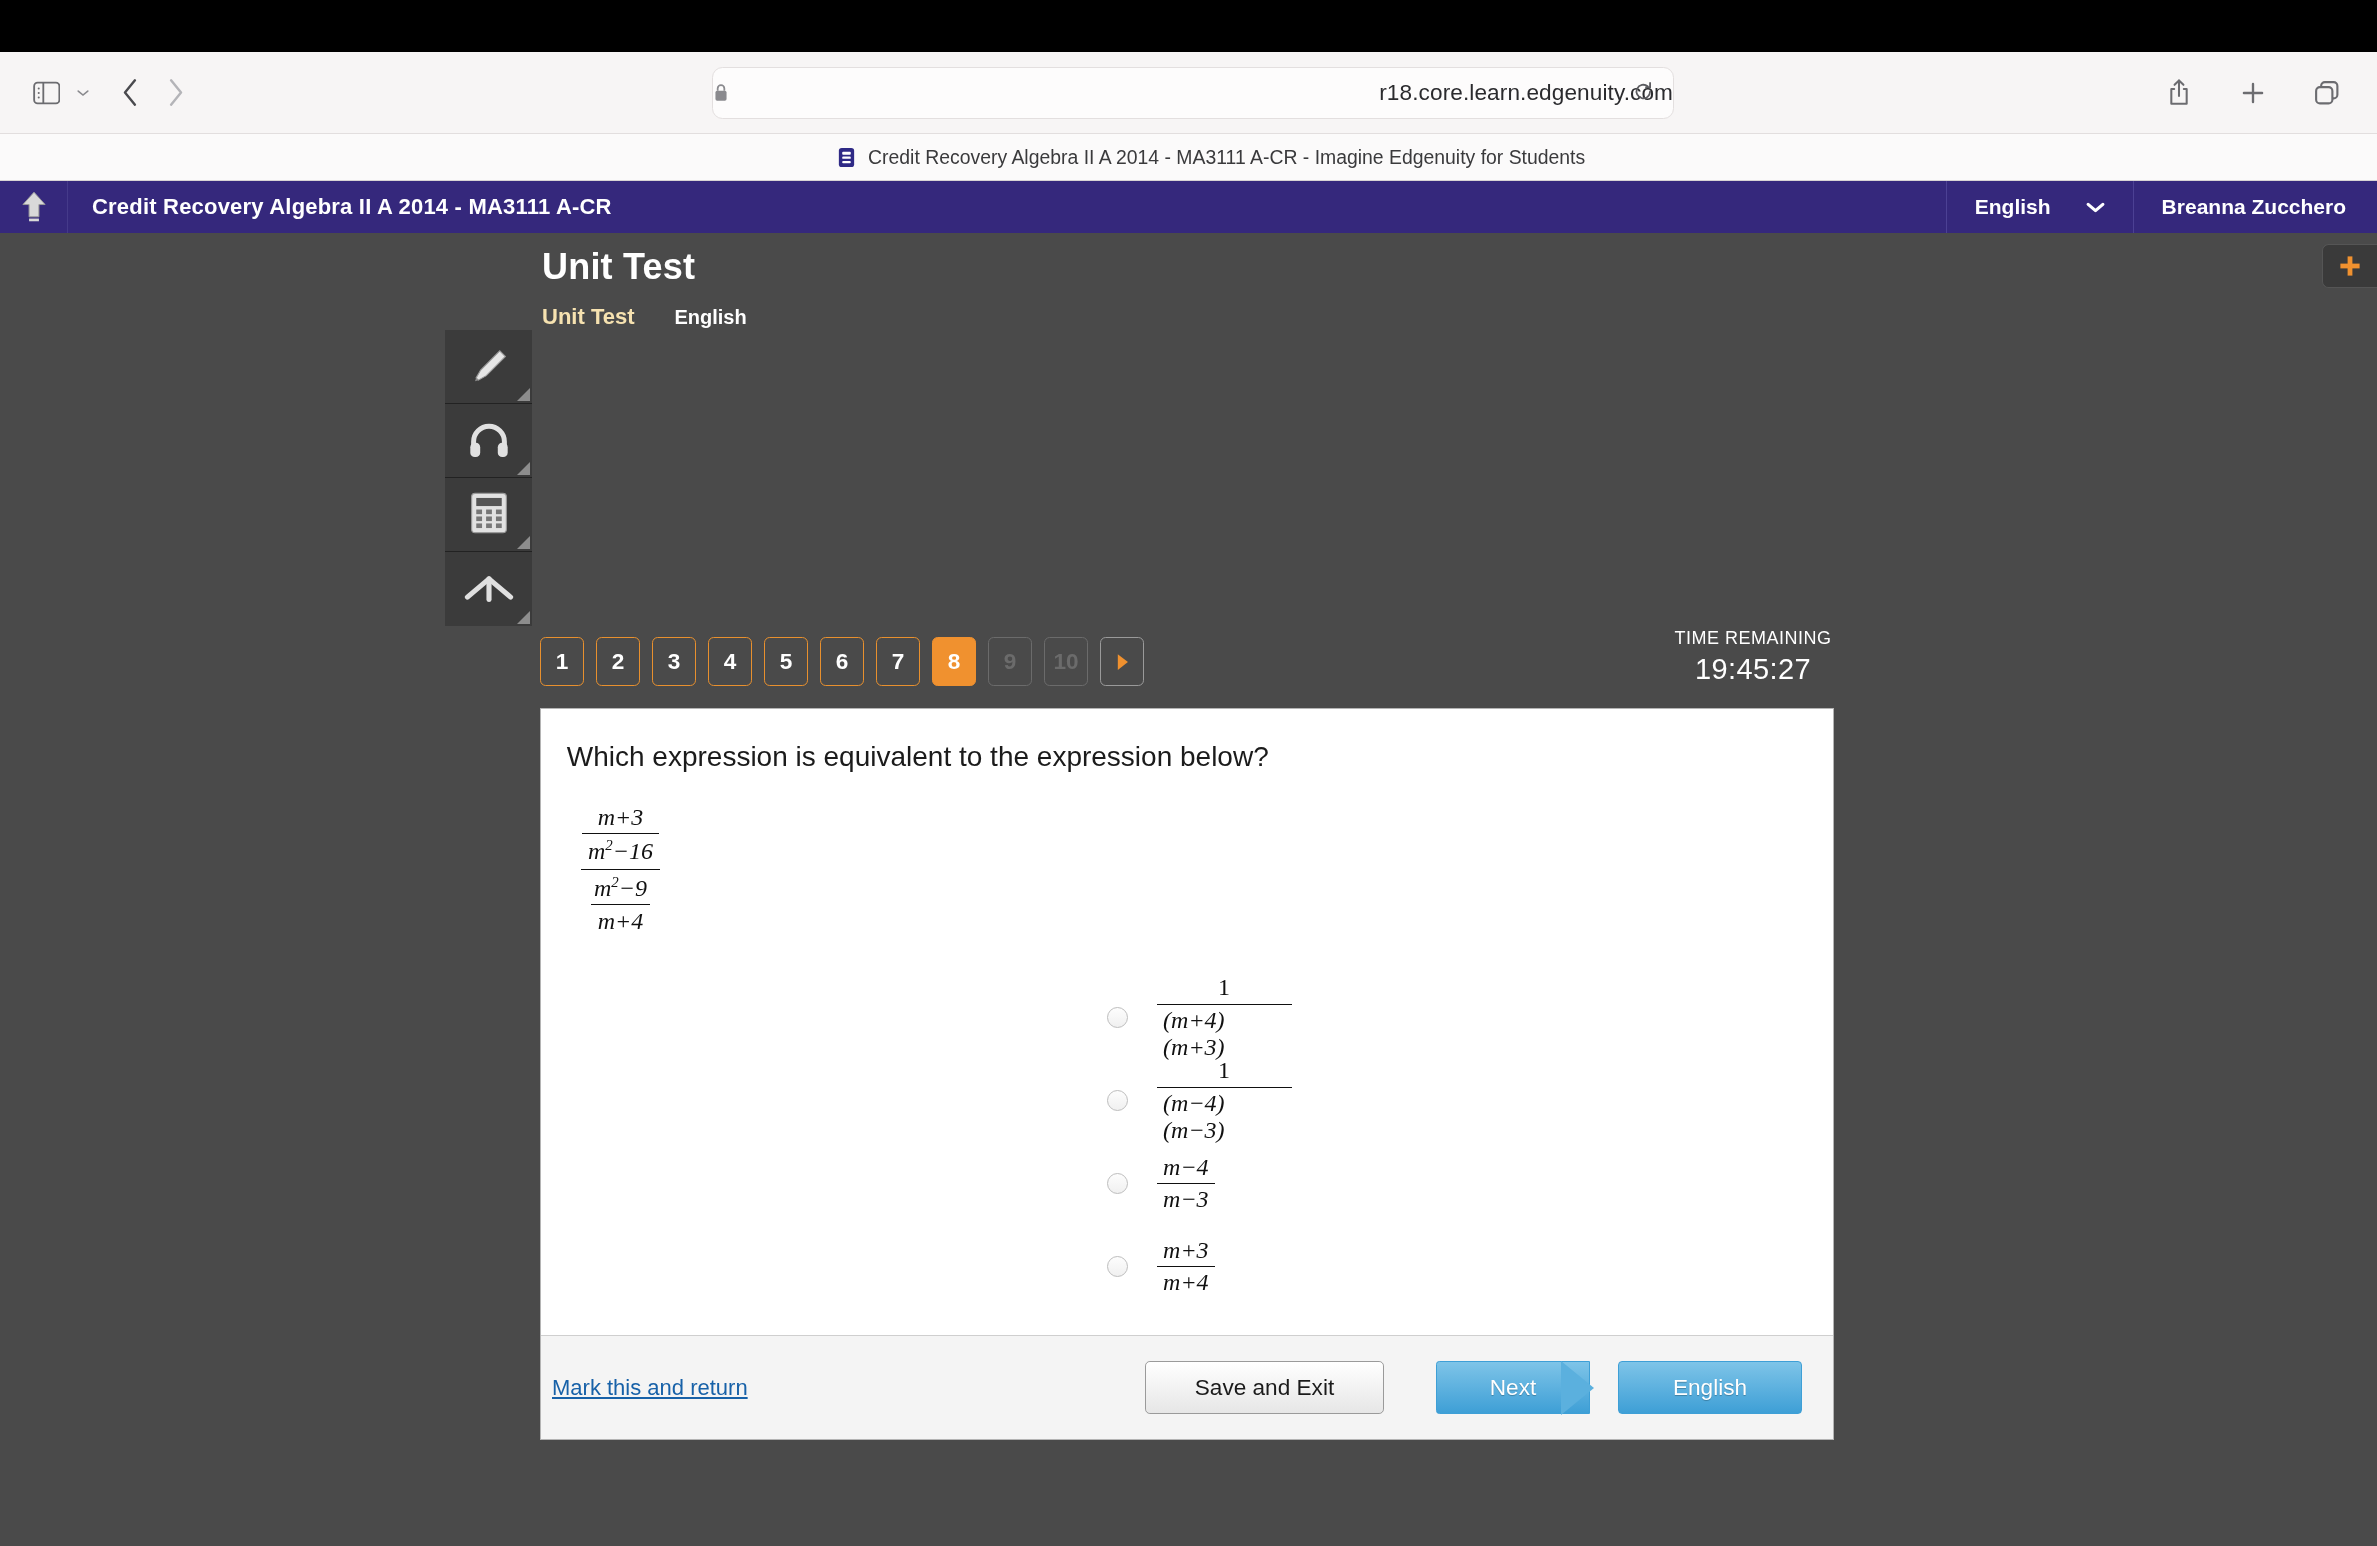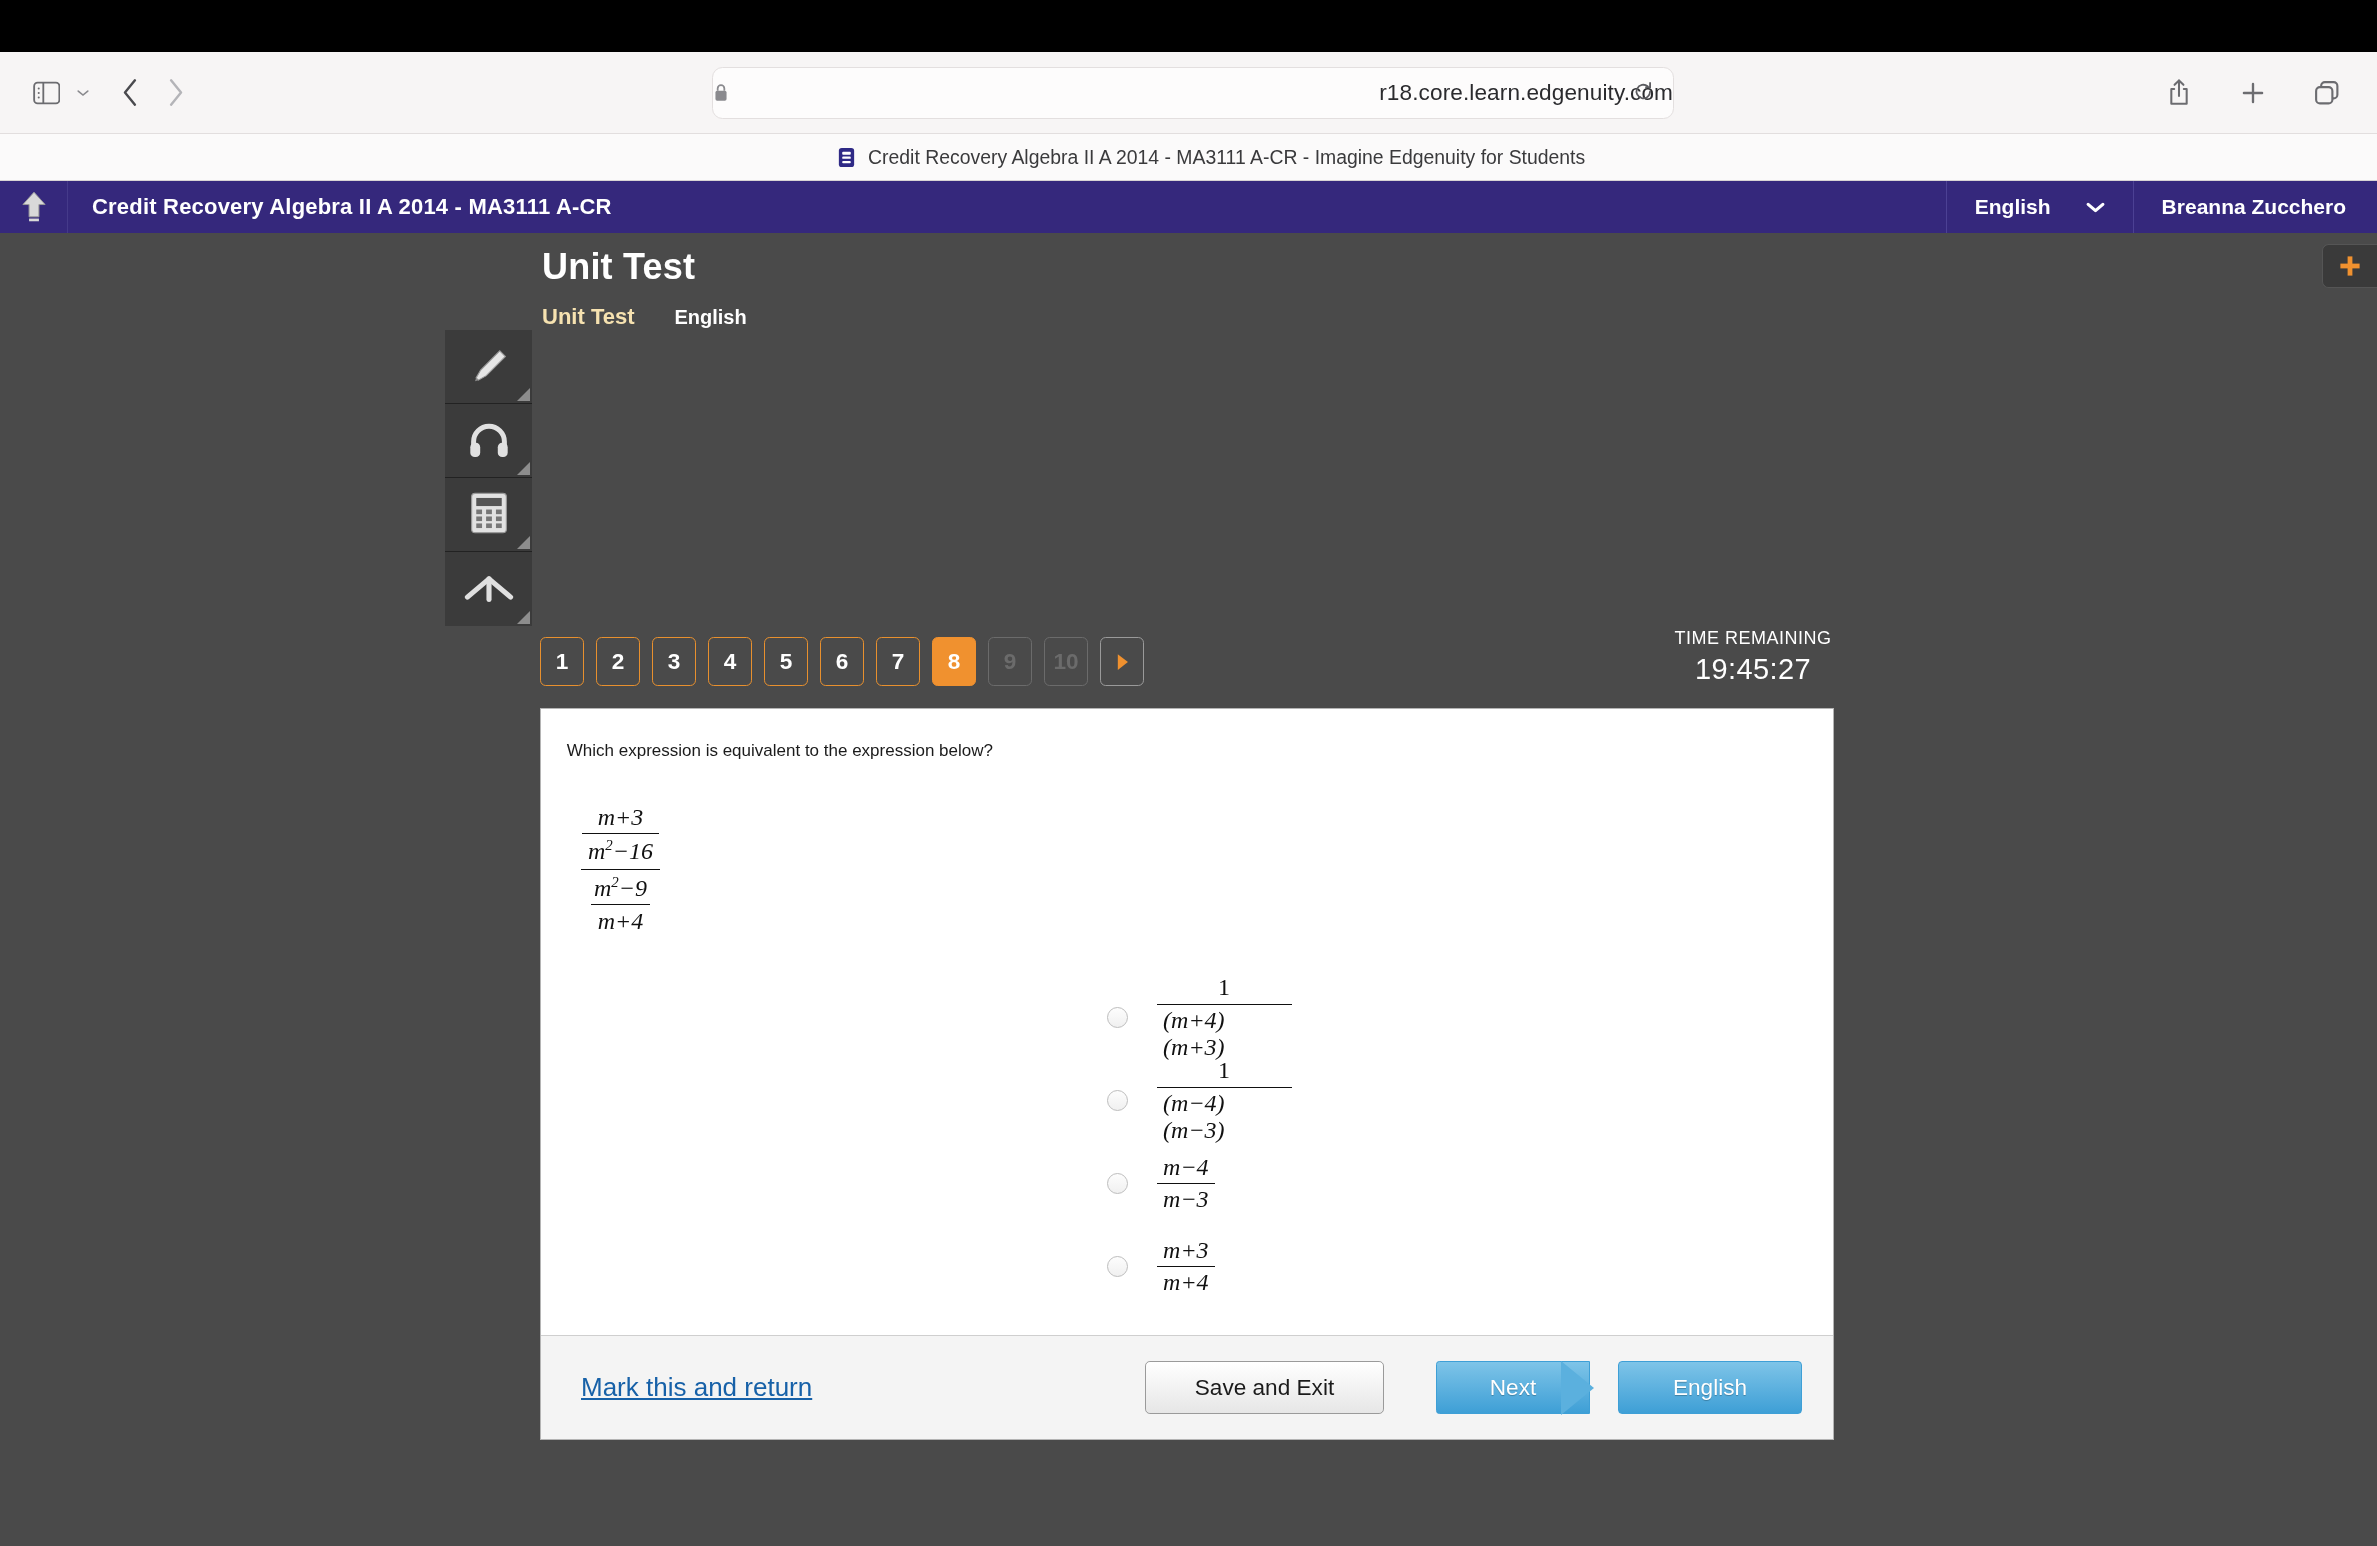--- a/index.html
+++ b/index.html
@@ -213,21 +213,21 @@
   .card {
     position: absolute;
     left: 540px; top: 475px;
     width: 1294px; height: 732px;
     background: #ffffff;
     border: 0.8px solid #b4b4b4;
     display: flex; flex-direction: column;
   }
   .card-body { flex: 1; padding: 32px 0 0 22.6px; position: relative; }
   .qtext {
-    font-size: 17px; color: #1b1b1b;
+    font-size: 28px; color: #1b1b1b;
     padding-left: 3.2px;
   }
 
   
   .mathbox { font-family: "Liberation Serif", serif; color: #111; }
   .frac { display: inline-flex; flex-direction: column; align-items: center; vertical-align: middle; }
   .frac > .num { padding: 0 6.5px 2.4px 6.5px; }
   .frac > .den { padding: 2.4px 6.5px 0 6.5px; border-top: 1.6px solid #111; }
   .it { font-style: italic; }
   sup.exp { font-size: 0.62em; vertical-align: super; font-style: italic; }
@@ -264,22 +264,22 @@
   }
 
   .card-footer {
     height: 104px;
     background: #f4f4f4;
     border-top: 0.8px solid #cfcfcf;
     display: flex; align-items: center;
     position: relative;
   }
   .mark-link {
-    margin-left: 40px;
-    font-size: 26px;
+    margin-left: 11px;
+    font-size: 22px;
     color: #1761a8;
     text-decoration: underline;
   }
   .footer-btns {
     position: absolute; right: 31px;
     display: flex; align-items: center; gap: 24px;
   }
   .btn-save {
     width: 239px; height: 53px;
     background: linear-gradient(#ffffff,#e6e6e6);

